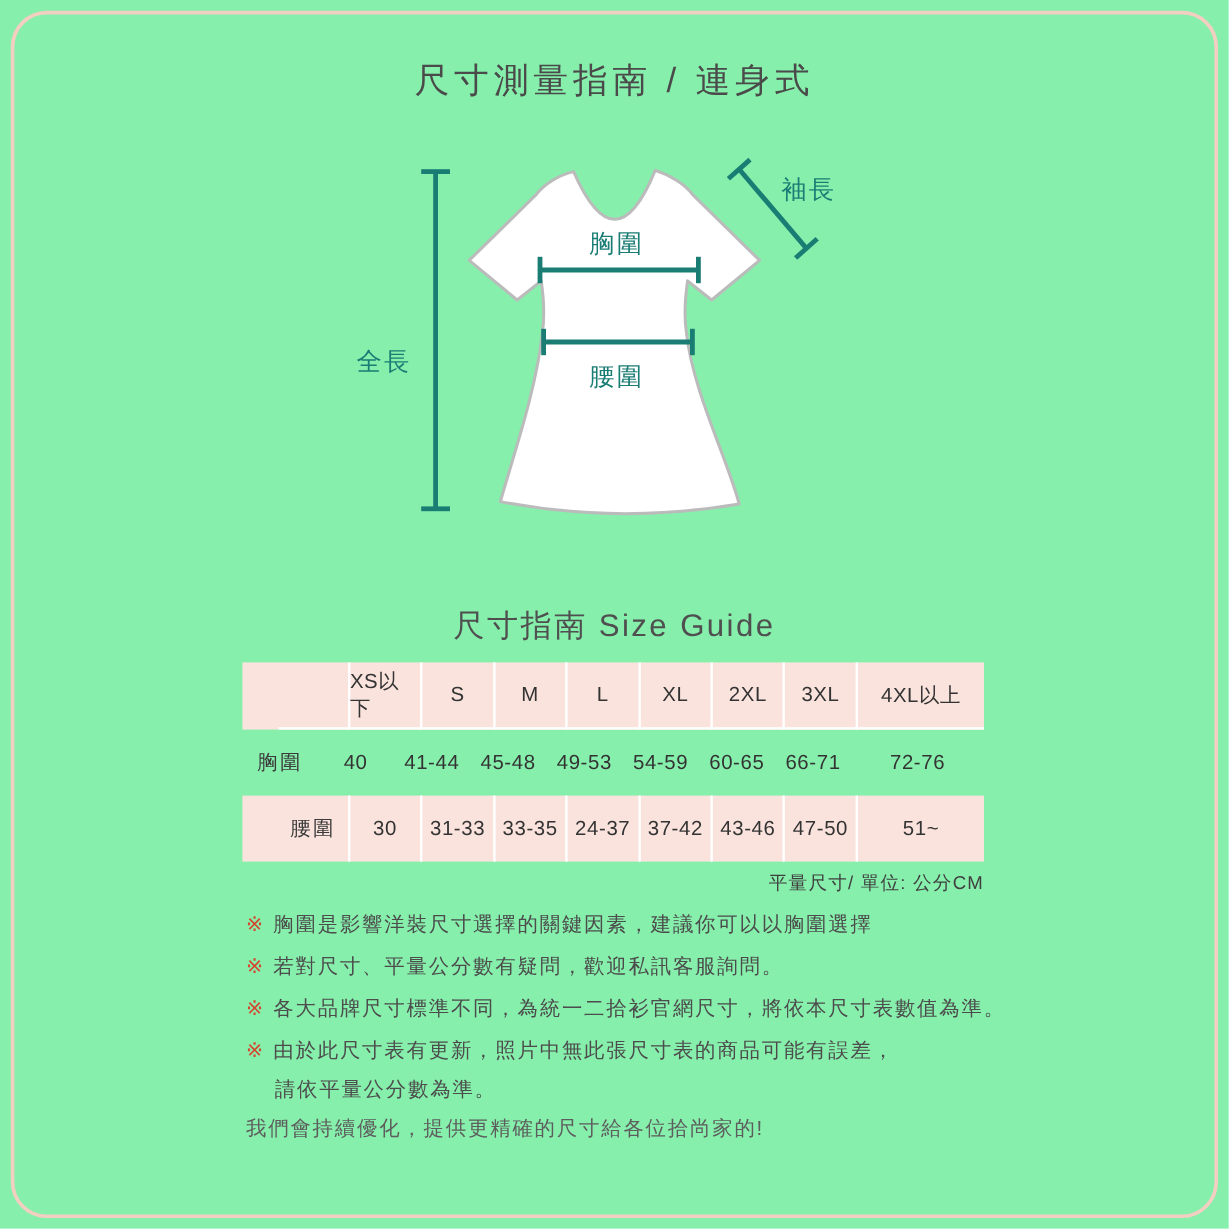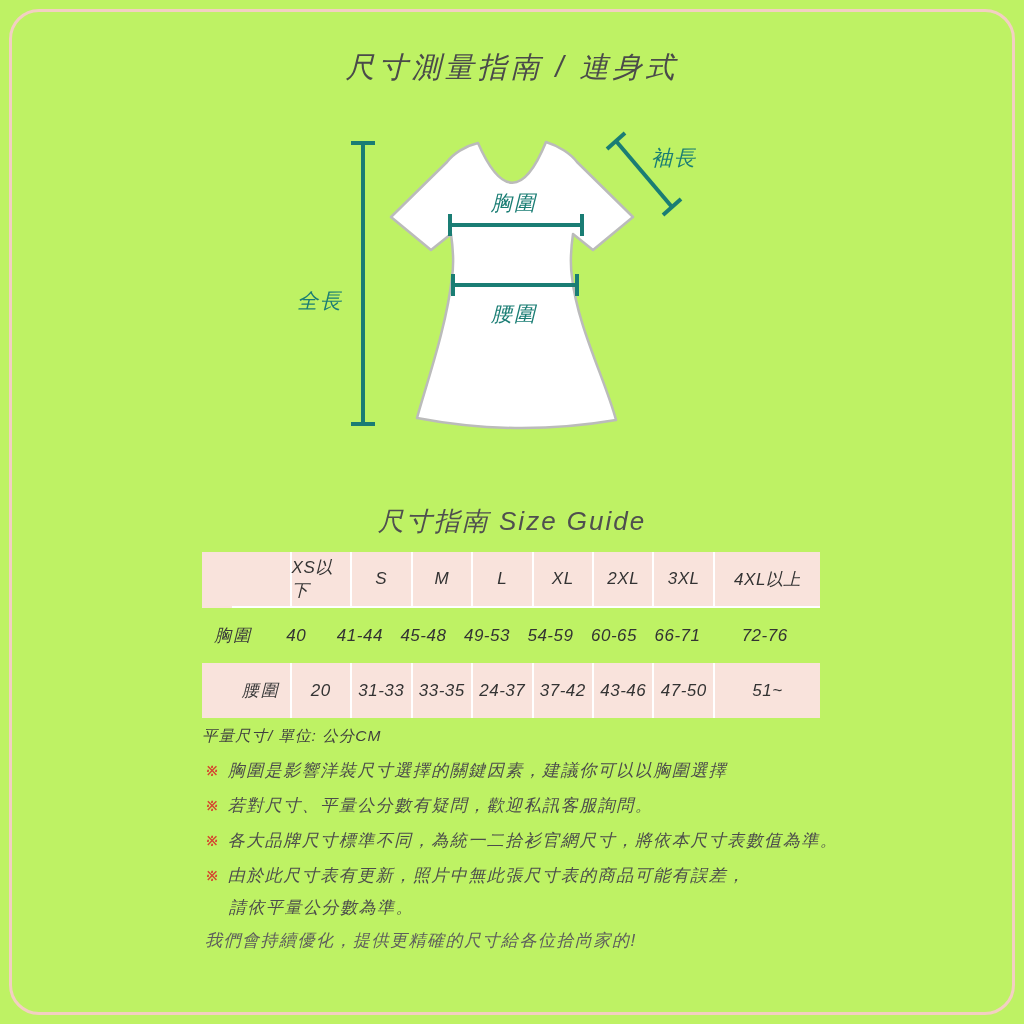--- a/index.html
+++ b/index.html
@@ -1,19 +1,19 @@
 <!DOCTYPE html>
 <html><head>
 <meta charset="utf-8">
 <style>
   * { margin:0; padding:0; box-sizing:border-box; }
   html,body { width:1024px; height:1024px; background:#ffffff; }
   body { font-family:"Liberation Sans","DejaVu Sans",sans-serif; color:#4a4a4a; position:relative; overflow:hidden; }
 
-  .page { position:absolute; inset:0; background:#bef264;font-style:italic; }
+  .page { position:absolute; inset:0; background:#86efac; }
   .frame { position:absolute; inset:9px; border:3px solid #f3cfc2; border-radius:30px; pointer-events:none; }
 
   
   .title-wrap { position:absolute; top:48px; left:0; width:100%; text-align:center; }
   .title { display:inline-block; position:relative; font-size:29px; letter-spacing:4px; color:#4a4a4a; font-weight:500; }
   .title-hl { position:absolute; left:-8px; right:-8px; bottom:-1px; height:14px; background:#fbe5dc; border-radius:7px; z-index:-1; }
 
   
   .diagram { position:absolute; left:280px; top:120px; width:460px; height:330px; }
   .diagram text { font-size:21px; letter-spacing:2px; fill:#1a7d74; font-family:"Liberation Sans","DejaVu Sans",sans-serif; }
@@ -27,21 +27,21 @@
   .trow.pink { background:#f9e3dc;padding-left:30px; }
   .trow.head { height:56px; }
   .cell { display:flex; align-items:center; justify-content:center; letter-spacing:0.5px; }
   .pink .cell { border-right:2px solid #ffffff; }
   .pink .cell:last-child { border-right:none; }
   .trow.head .cell { border-bottom:2px solid #ffffff; }
   .c-label { width:65px; letter-spacing:2px; color:#3a3a3a; }
   .c-data { width:66px; }
   .c-last { width:115px; }
 
-  .unit-note { position:absolute; left:202px; top:726px; width:618px; text-align:left; font-size:15.5px; color:#3f3f3f; letter-spacing:1px; }
+  .unit-note { position:absolute; left:202px; top:726px; width:618px; text-align:right; font-size:15.5px; color:#3f3f3f; letter-spacing:1px; }
 
   
   .note { position:absolute; left:205px; font-size:17px; color:#4c4c4c; letter-spacing:1.5px; white-space:nowrap;text-align:center; }
   .note .mark { color:#d5452f; margin-right:7px; }
   .n1 { top:759px; } .n2 { top:794px; } .n3 { top:829px; } .n4 { top:864px; }
   .n5 { top:896px; left:229px; }
   .n6 { top:929px; color:#5d5d5d; }
 </style>
 </head>
 <body>
@@ -121,21 +121,21 @@
       <div class="cell c-data">41-44</div>
       <div class="cell c-data">45-48</div>
       <div class="cell c-data">49-53</div>
       <div class="cell c-data">54-59</div>
       <div class="cell c-data">60-65</div>
       <div class="cell c-data">66-71</div>
       <div class="cell c-last">72-76</div>
     </div>
     <div class="trow pink">
       <div class="cell c-label">腰圍</div>
-      <div class="cell c-data">20</div>
+      <div class="cell c-data">30</div>
       <div class="cell c-data">31-33</div>
       <div class="cell c-data">33-35</div>
       <div class="cell c-data">24-37</div>
       <div class="cell c-data">37-42</div>
       <div class="cell c-data">43-46</div>
       <div class="cell c-data">47-50</div>
       <div class="cell c-last">51~</div>
     </div>
   </div>
 

